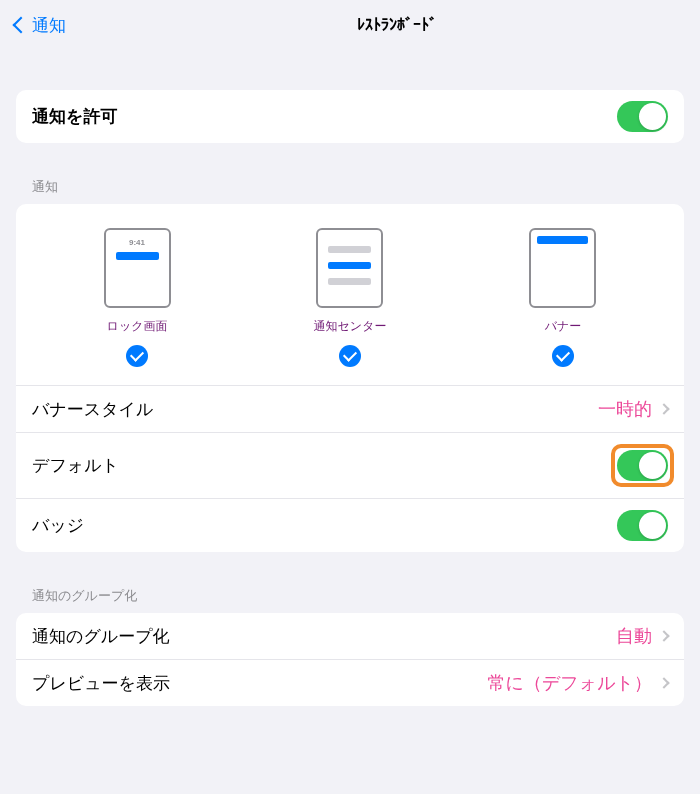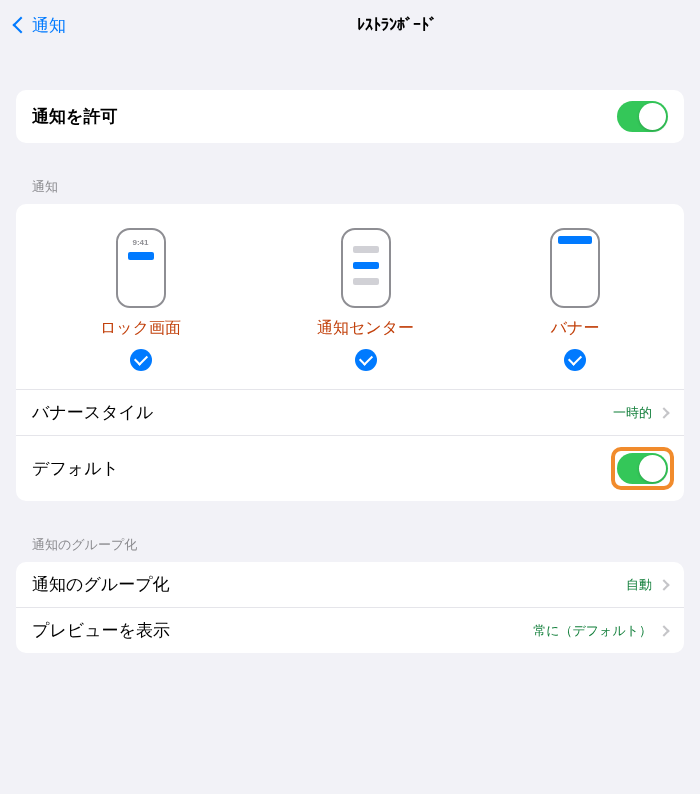--- a/index.html
+++ b/index.html
@@ -62,22 +62,22 @@
       padding: 11px 16px;
       min-height: 44px;
       border-top: 0.5px solid #e5e5ea;
     }
     .row:first-child { border-top: none; }
     .row-label { font-size: 17px; }
     .row-right {
       display: flex;
       align-items: center;
       gap: 8px;
-      color: #15803d;
-      font-size: 13px;
+      color: #ec4899;
+      font-size: 18px;
     }
     .chevron-right {
       display: inline-block;
       width: 8px;
       height: 8px;
       border-right: 2px solid #c5c5c8;
       border-top: 2px solid #c5c5c8;
       transform: rotate(45deg);
     }
     .toggle {
@@ -112,24 +112,24 @@
       padding: 24px 16px 18px;
     }
     .alert-opt {
       display: flex;
       flex-direction: column;
       align-items: center;
       gap: 10px;
       cursor: pointer;
     }
     .device {
-      width: 50px;
+      width: 67px;
       height: 80px;
       border: 2.5px solid #8e8e93;
-      border-radius: 14px;
+      border-radius: 6px;
       position: relative;
       background: #fff;
     }
     .device.lock .status-bar {
       position: absolute;
       top: 8px;
       left: 50%;
       transform: translateX(-50%);
       font-size: 8px;
       font-weight: 600;
@@ -159,22 +159,22 @@
     .device.banner .banner-bar {
       position: absolute;
       top: 6px;
       left: 6px;
       right: 6px;
       height: 8px;
       background: #007aff;
       border-radius: 2px;
     }
     .alert-label {
-      font-size: 16px;
-      color: #c2410c;
+      font-size: 12px;
+      color: #701a75;
     }
     .check-circle {
       width: 22px;
       height: 22px;
       border-radius: 50%;
       background: #007aff;
       display: flex;
       align-items: center;
       justify-content: center;
     }
@@ -239,20 +239,24 @@
       <span>一時的</span>
       <span class="chevron-right"></span>
     </div>
   </div>
   <div class="row">
     <span class="row-label">デフォルト</span>
     <div class="highlight-wrap">
       <div class="toggle"></div>
     </div>
   </div>
+  <div class="row">
+    <span class="row-label">バッジ</span>
+    <div class="toggle"></div>
+  </div>
 </div>
 
 <div class="section-header">通知のグループ化</div>
 <div class="section">
   <div class="row">
     <span class="row-label">通知のグループ化</span>
     <div class="row-right">
       <span>自動</span>
       <span class="chevron-right"></span>
     </div>

